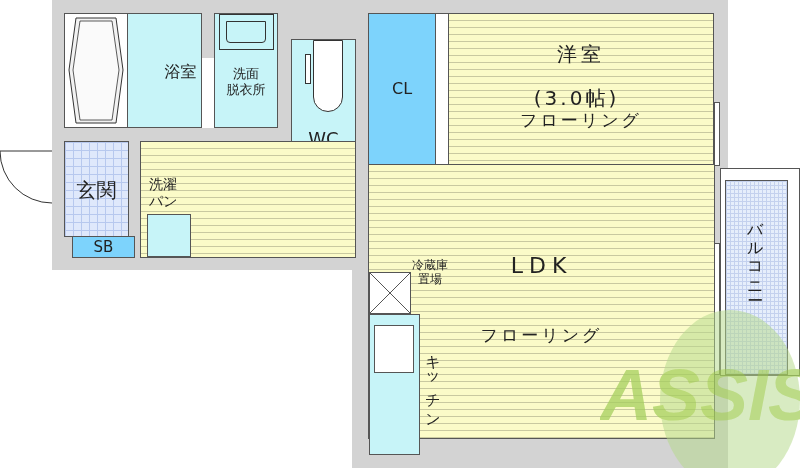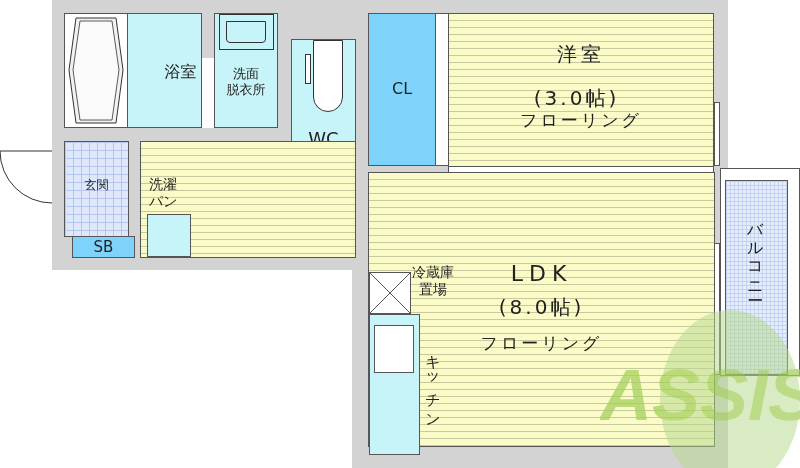--- a/index.html
+++ b/index.html
@@ -52,48 +52,47 @@
 
 <div class="abs floor" style="left:448px;top:13px;width:266px;height:156px;">
   <div class="label" style="left:0;right:0;top:28px;font-size:20px;letter-spacing:4px;">洋室</div>
   <div class="label" style="left:0;right:9px;top:60px;font-size:20px;letter-spacing:3px;margin-top:12px;">(3.0帖)</div>
   <div class="label" style="left:0;right:0;top:96px;font-size:17px;letter-spacing:3px;">フローリング</div>
 </div>
 <div class="abs white" style="left:714px;top:102px;width:6px;height:64px;"></div>
 <div class="abs white" style="left:448px;top:166px;width:266px;height:13px;"></div>
 
 <div class="abs tile" style="left:64px;top:141px;width:65px;height:96px;">
-  <div class="label" style="left:0;right:0;top:36px;font-size:12px;">玄関</div>
+  <div class="label" style="left:0;right:0;top:36px;font-size:20px;">玄関</div>
 </div>
 <div class="abs pink" style="left:72px;top:236px;width:63px;height:22px;">
   <div class="label" style="left:0;right:0;top:1px;font-size:15px;">SB</div>
 </div>
 <svg class="abs" style="left:0;top:145px;" width="60" height="60" viewBox="0 0 60 60">
   <line x1="0" y1="6" x2="52" y2="6" stroke="#333" stroke-width="1"></line>
   <path d="M0 6 A52 52 0 0 0 52 58" fill="none" stroke="#333" stroke-width="1"></path>
 </svg>
 
 <div class="abs floor" style="left:140px;top:141px;width:216px;height:117px;text-decoration:underline;">
   <div class="label" style="left:8px;top:34px;font-size:14px;text-align:left;">洗濯
 パン</div>
 </div>
 <div class="abs cyan" style="left:147px;top:214px;width:44px;height:43px;"></div>
 
-<div class="abs floor" style="left:368px;top:172px;width:347px;height:275px;padding-left:28px;">
+<div class="abs floor" style="left:368px;top:164px;width:347px;height:275px;padding-left:28px;">
   <div class="label" style="left:0;right:0;top:88px;font-size:22px;letter-spacing:6px;">LDK</div>
-  <div class="label" style="left:0;right:0;top:122px;font-size:20px;letter-spacing:3px;">(8.0帖)</div>
   <div class="label" style="left:0;right:0;top:160px;font-size:17px;letter-spacing:3px;">フローリング</div>
 </div>
 <div class="abs white" style="left:369px;top:272px;width:42px;height:42px;">
   <svg width="40" height="40">
       <line x1="0" y1="0" x2="40" y2="40" stroke="#555"></line>
       <line x1="40" y1="0" x2="0" y2="40" stroke="#555"></line>
     </svg>
 </div>
-<div class="label" style="left:412px;top:264px;font-size:14px;">冷蔵庫
+<div class="label" style="left:412px;top:258px;font-size:12px;">冷蔵庫
 置場</div>
 <div class="abs cyan" style="left:369px;top:314px;width:51px;height:141px;">
   <div class="abs white" style="left:4px;top:10px;width:40px;height:48px;"></div>
 </div>
 <div class="label vert" style="left:424px;top:345px;font-size:15px;">キッチン</div>
 <div class="abs white" style="left:714px;top:243px;width:6px;height:132px;"></div>
 
 <div class="abs white" style="left:720px;top:168px;width:80px;height:208px;"></div>
 <div class="abs bal" style="left:725px;top:180px;width:63px;height:195px;">
   <div class="label vert" style="left:20px;top:30px;font-size:16px;">バルコニー</div>

